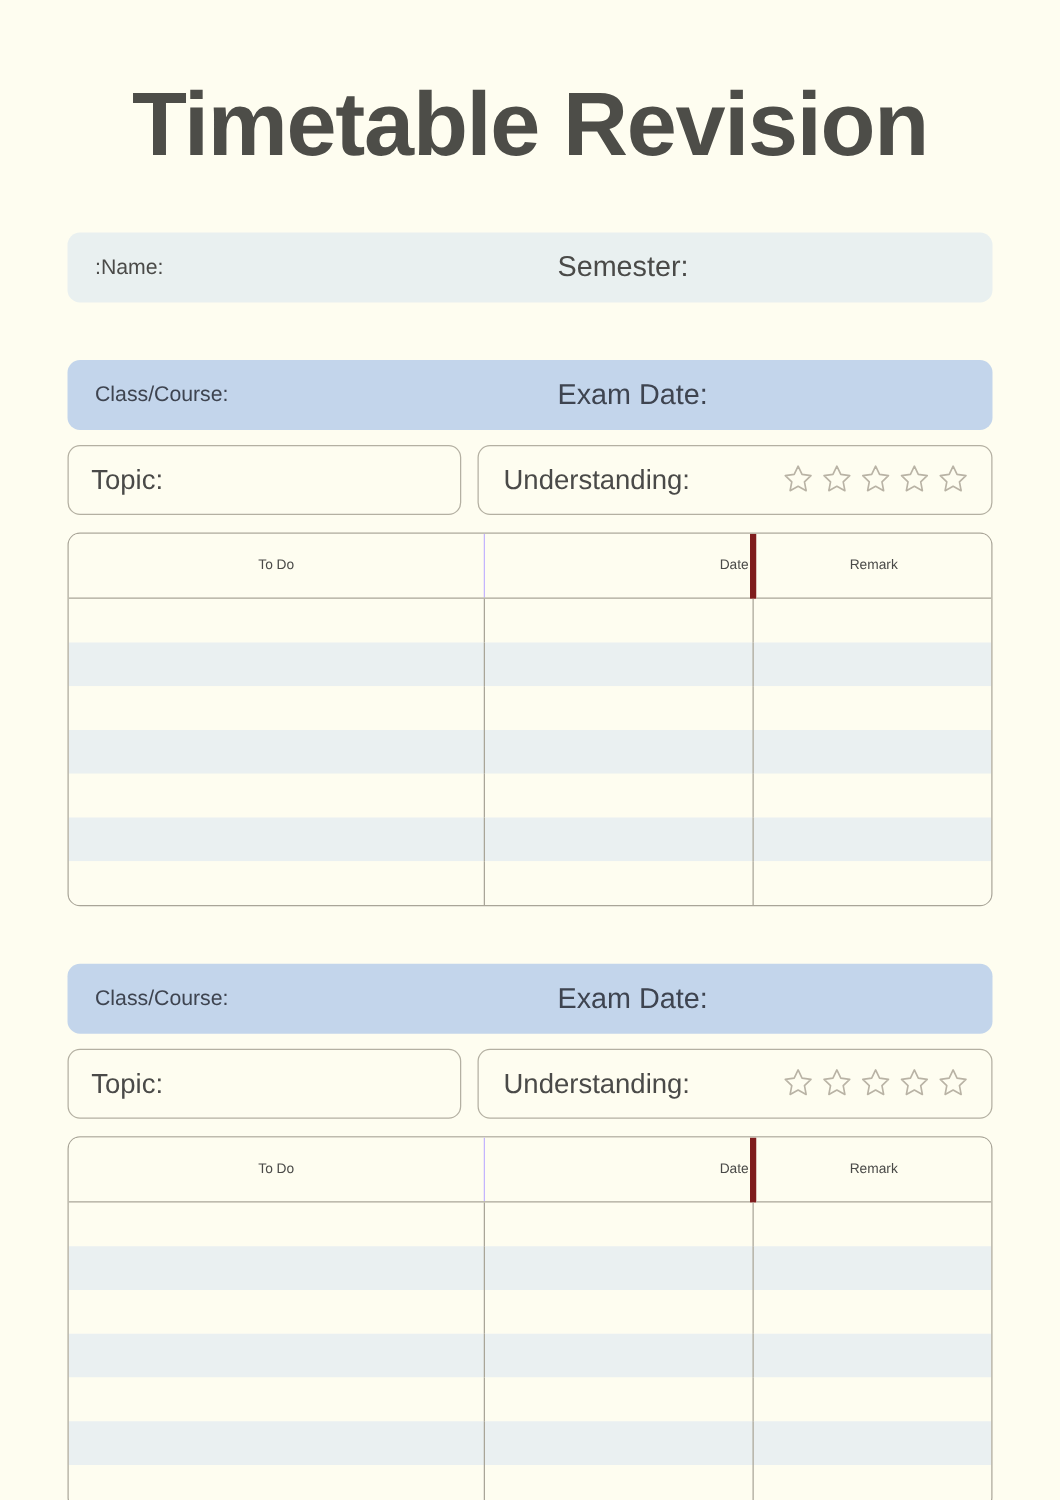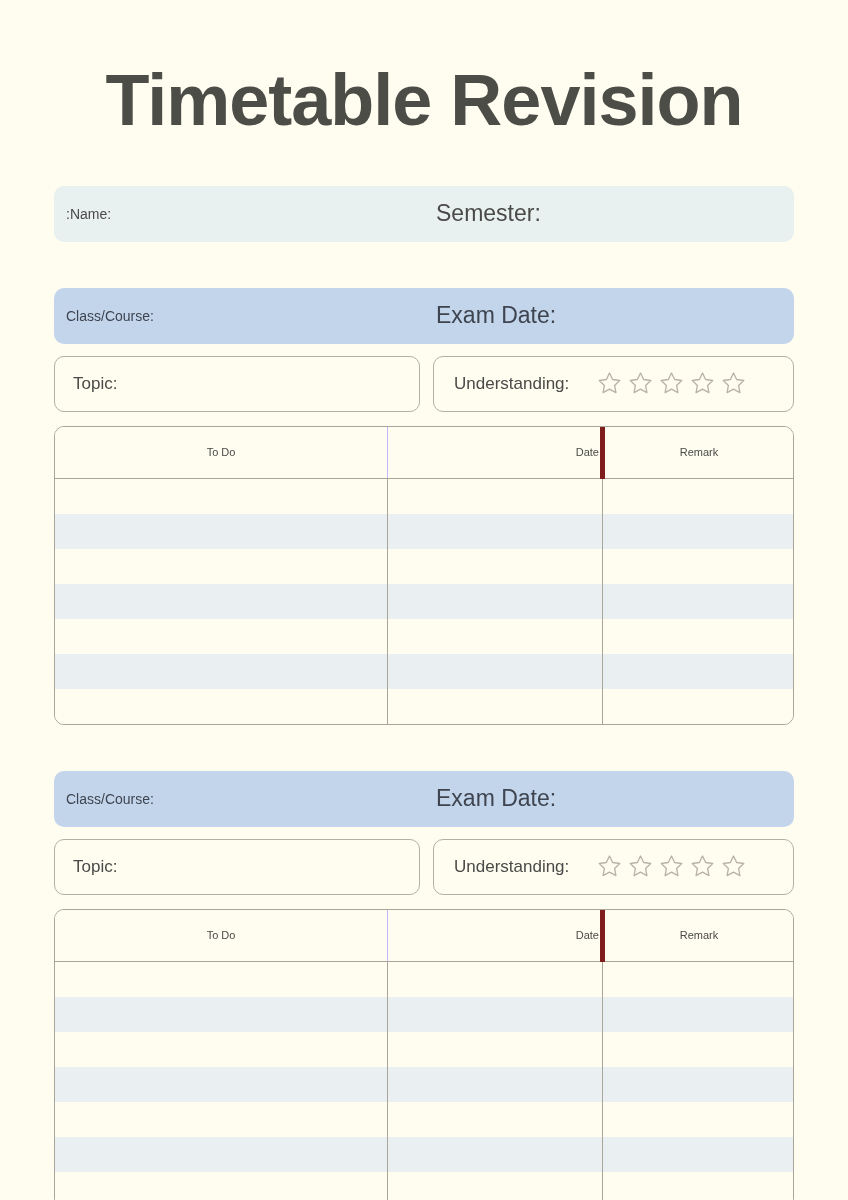--- a/index.html
+++ b/index.html
@@ -42,22 +42,23 @@
     margin-top: 46px;
     display: flex;
     align-items: center;
   }
   .infobar.mint { background: #e9f0f0; }
   .infobar.blue { background: #c3d5eb; }
   .infobar .f1 {
     padding-left: 12px;
     width: 382px;
     box-sizing: border-box;
-    font-size: 14px;
+    font-size: 17px;
     color: #4a4a48;
+    margin-left: 10px;
   }
   .infobar .f2 {
     font-size: 23px;
     color: #4a4a48;
   }
   .infobar.blue .f1, .infobar.blue .f2 { color: #3e4450; }
 
   
   .tu-row {
     display: flex;
@@ -75,23 +76,24 @@
   }
   .box-topic {
     width: 366px;
     padding-left: 18px;
   }
   .box-understanding {
     flex: 1;
     padding-left: 20px;
     padding-right: 16px;
     justify-content: flex-start;
+    gap: 46px;
   }
   .box .lbl {
-    font-size: 17px;
+    font-size: 22px;
     color: #4a4a48;
     text-align: right;
   }
   .stars {
     display: flex;
     align-items: center;
     gap: 2px;
     margin-left: 26px;
   }
   .stars svg { display: block; }

